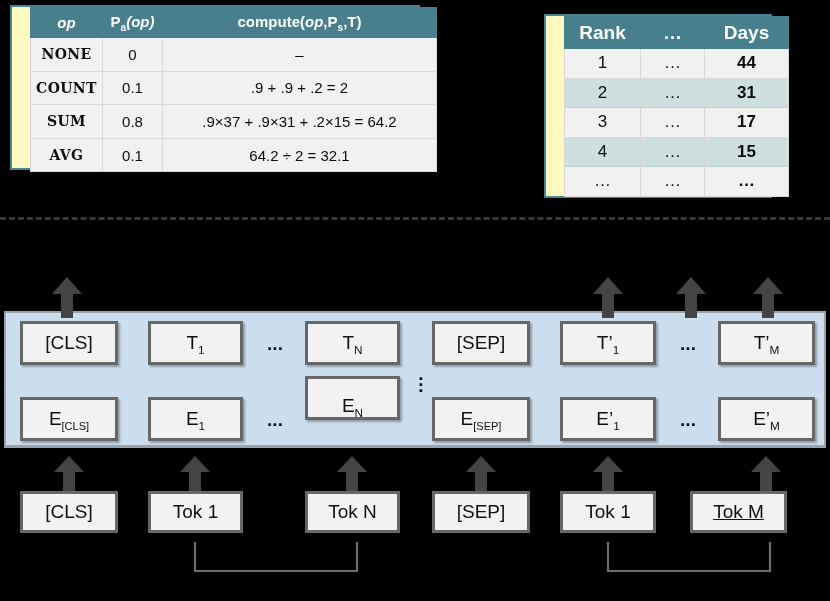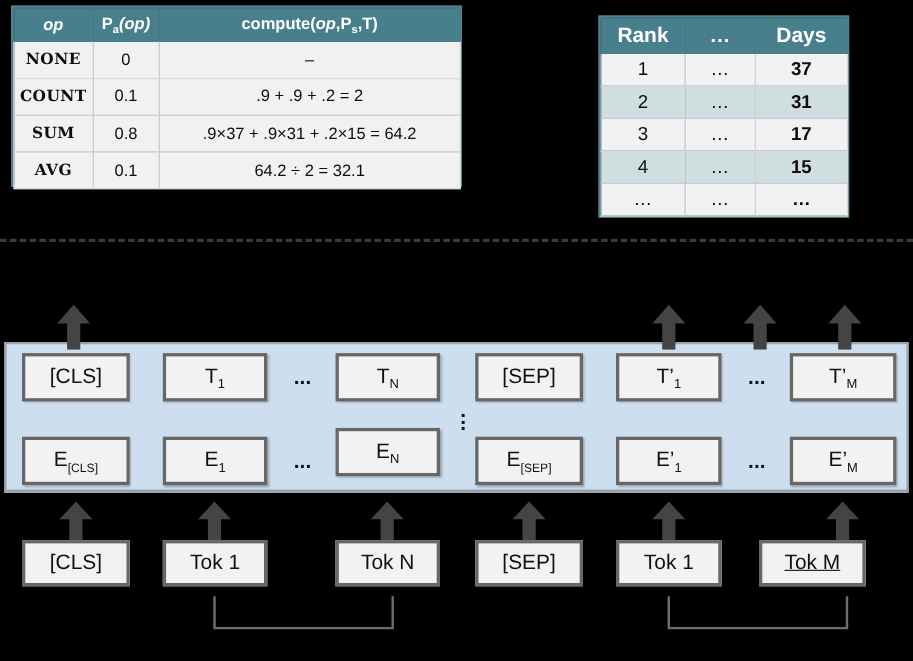--- a/index.html
+++ b/index.html
@@ -5,21 +5,21 @@
   * { box-sizing: border-box; margin: 0; padding: 0; }
   html, body {
     width: 830px; height: 601px;
     background: #000000;
     font-family: "Liberation Sans", sans-serif;
     overflow: hidden;
   }
   #stage { position: relative; width: 830px; height: 601px; background: #000; }
 
   
-  .tbl-wrap { position: absolute; background: #404040; }
+  .tbl-wrap { position: absolute; background: #fef9c3; padding-left: 18px; }
   .tbl { border-collapse: collapse; width: 100%; height: 100%; table-layout: fixed; }
   .tbl th {
     background: #477f8c; color: #ffffff; font-weight: bold;
     text-align: center; vertical-align: middle;
     border: 1px solid #477f8c;
   }
   .tbl td {
     background: #f1f1f1; color: #0d0d0d;
     text-align: center; vertical-align: middle;
     border-left: 1px solid #d8d8d8; border-right: 1px solid #d8d8d8;
@@ -158,21 +158,21 @@
         <tr>
           <th>Rank</th>
           <th>…</th>
           <th>Days</th>
         </tr>
       </thead>
       <tbody>
         <tr>
           <td>1</td>
           <td>…</td>
-          <td class="bold">37</td>
+          <td class="bold">44</td>
         </tr>
         <tr class="alt">
           <td>2</td>
           <td>…</td>
           <td class="bold">31</td>
         </tr>
         <tr>
           <td>3</td>
           <td>…</td>
           <td class="bold">17</td>
@@ -242,21 +242,21 @@
     <span class="lbl"><span>T’</span><sub>M</sub></span>
   </div>
 
   <div class="nbox" style="left:20px;  top:397px; width:98px;  height:44px;">
     <span class="lbl"><span>E</span><sub class="small-sub">[CLS]</sub></span>
   </div>
   <div class="nbox" style="left:148px; top:397px; width:95px;  height:44px;justify-content:center;">
     <span class="lbl"><span>E</span><sub>1</sub></span>
   </div>
   <div class="ell" style="left:257px; top:407px; width:36px; height:26px;">...</div>
-  <div class="nbox" style="left:305px; top:389px; width:95px;  height:44px;">
+  <div class="nbox" style="left:305px; top:376px; width:95px;  height:44px;align-items:flex-end;">
     <span class="lbl"><span>E</span><sub>N</sub></span>
   </div>
   <div class="nbox" style="left:432px; top:397px; width:98px;  height:44px;">
     <span class="lbl"><span>E</span><sub class="small-sub">[SEP]</sub></span>
   </div>
   <div class="nbox" style="left:560px; top:397px; width:96px;  height:44px;">
     <span class="lbl"><span>E’</span><sub>1</sub></span>
   </div>
   <div class="ell" style="left:670px; top:407px; width:36px; height:26px;">...</div>
   <div class="nbox" style="left:718px; top:397px; width:97px;  height:44px;text-align:right;">

